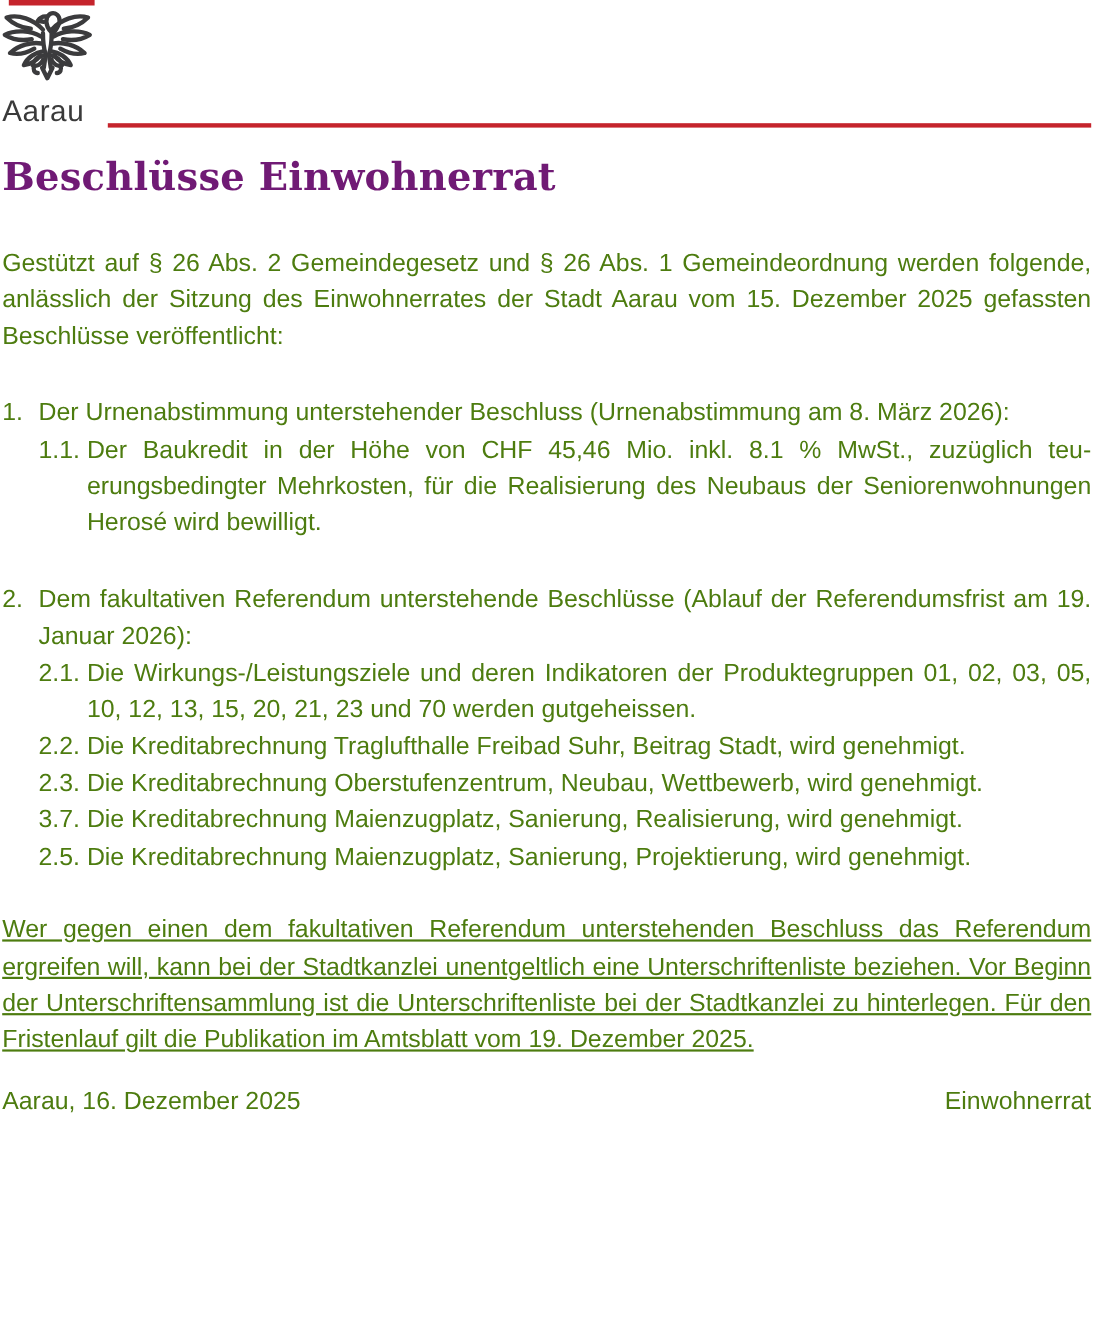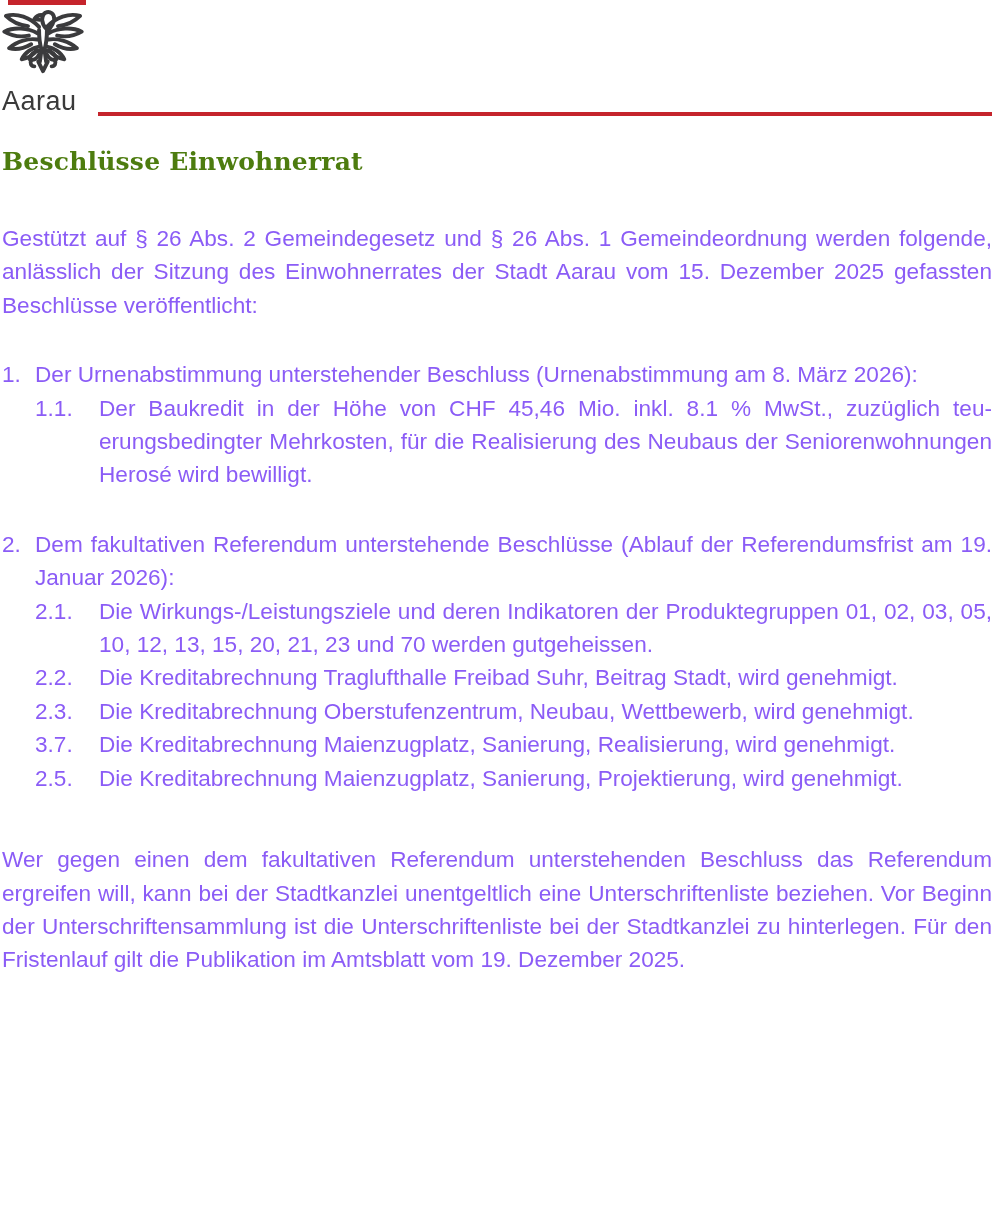--- a/index.html
+++ b/index.html
@@ -18,35 +18,35 @@
   .brand-name {
     position:absolute; top:88px; left:0;
     font-size:27px; letter-spacing:0.5px; color:#3a3a3a; line-height:27px;
   }
   .brand-rule { position:absolute; top:112px; left:96px; right:0; height:4px; background:var(--red); }
 
   
   .doc-title {
     margin:26px 0 0 0;
     font-family:"DejaVu Serif", serif;
-    font-weight:700; font-size:25px; line-height:36px;
-    color:#4d7c0f; letter-spacing:0.2px;
+    font-weight:700; font-size:35px; line-height:36px;
+    color:#701a75; letter-spacing:0.2px;
   }
 
   
-  .doc-text { font-size:22.6px; line-height:33.4px; color:#8b5cf6; text-align:justify; }
+  .doc-text { font-size:22.6px; line-height:33.4px; color:#4d7c0f; text-align:justify; }
   .intro   { margin-top:42px; }
   .section { margin-top:36px; }
   .sec-row, .item-row { display:flex; }
   .sec-num  { flex:0 0 33px; }
   .sec-body { flex:1; text-align:justify; }
-  .item-row { margin-left:33px;gap:20px; }
+  .item-row { margin-left:33px; }
   .item-num  { flex:0 0 44px; }
   .item-body { flex:1; text-align:justify; }
-  .closing { margin-top:48px; }
+  .closing { margin-top:33px;text-decoration:underline; }
   .footer-row { display:flex; justify-content:space-between; }
 </style>
 </head>
 <body>
 
 <div class="page">
 
   <div class="brand">
     <div class="brand-bar"></div>
     <svg class="eagle" viewBox="0 0 104 100" aria-hidden="true">
@@ -121,14 +121,18 @@
       <span class="item-num">2.5.</span>
       <div class="item-body">Die Kreditabrechnung Maienzugplatz, Sanierung, Projektierung, wird geneh­migt.</div>
     </div>
 
   </div>
     </div>
   </div>
 
   <p class="doc-text closing">Wer gegen einen dem fakultativen Referendum unterstehenden Beschluss das Refe­rendum ergreifen will, kann bei der Stadtkanzlei unentgeltlich eine Unterschriftenliste beziehen. Vor Beginn der Unterschriftensammlung ist die Unterschriftenliste bei der Stadtkanzlei zu hinterlegen. Für den Fristenlauf gilt die Publikation im Amtsblatt vom 19. Dezember 2025.</p>
 
+  <div class="doc-text footer-row">
+    <span>Aarau, 16. Dezember 2025</span>
+    <span>Einwohnerrat</span>
+  </div>
 
 </div>
 
 </body></html>

